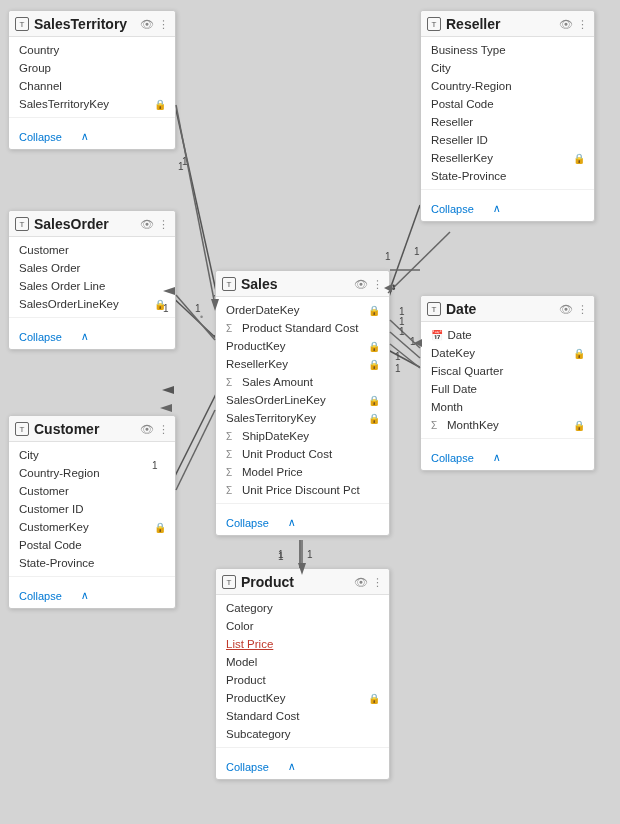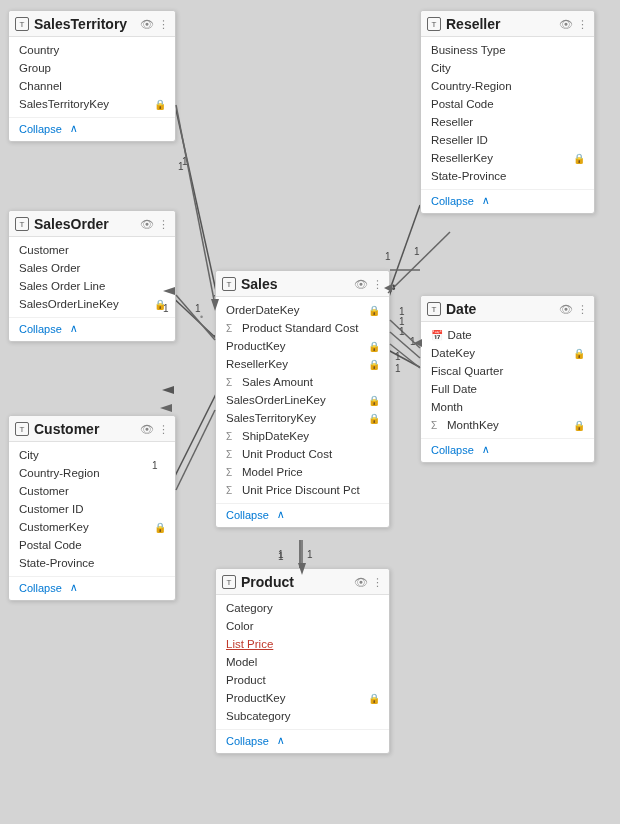--- a/index.html
+++ b/index.html
@@ -87,27 +87,27 @@
     .field-name.highlighted {
       color: #c0392b;
       text-decoration: underline;
     }
     .eye-icon {
       font-size: 10px;
       color: #aaa;
       margin-left: 3px;
     }
     .collapse-row {
-      padding: 4px 8px 6px 10px;
+      padding: 12px 8px 6px 10px;
       color: #0078d4;
       font-size: 11px;
       cursor: pointer;
       display: flex;
       align-items: center;
-      gap: 8px;
+      gap: 19px;
       border-top: 1px solid #f0f0f0;
       margin-top: 2px;
       text-align: center;
     }
     svg.connections {
       position: absolute;
       top: 0; left: 0;
       width: 620px;
       height: 824px;
       pointer-events: none;
@@ -426,20 +426,23 @@
         </div>
       <div class="field-row">
           <span class="field-name">Model</span>
         </div>
       <div class="field-row">
           <span class="field-name">Product</span>
         </div>
       <div class="field-row">
           <span class="field-name">ProductKey</span>
           <span class="eye-icon">🔒</span>
+        </div>
+      <div class="field-row">
+          <span class="field-name">Standard Cost</span>
         </div>
       <div class="field-row">
           <span class="field-name">Subcategory</span>
         </div>
     </div>
     <div class="collapse-row">
       <span>Collapse</span>
       <span>∧</span>
     </div>
   </div>

